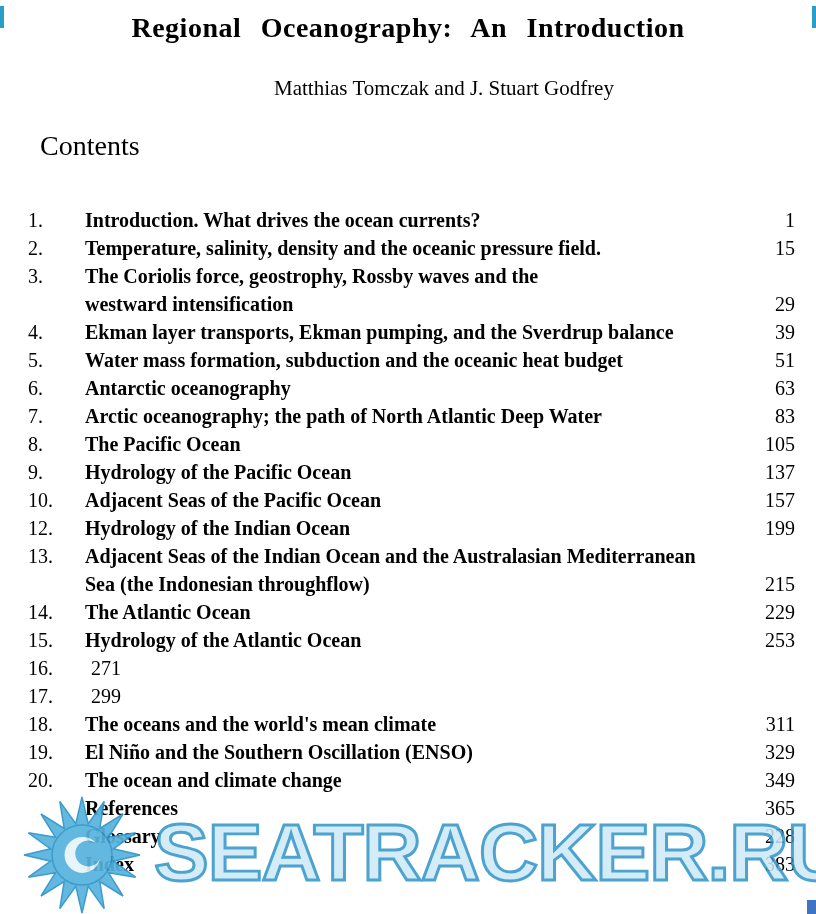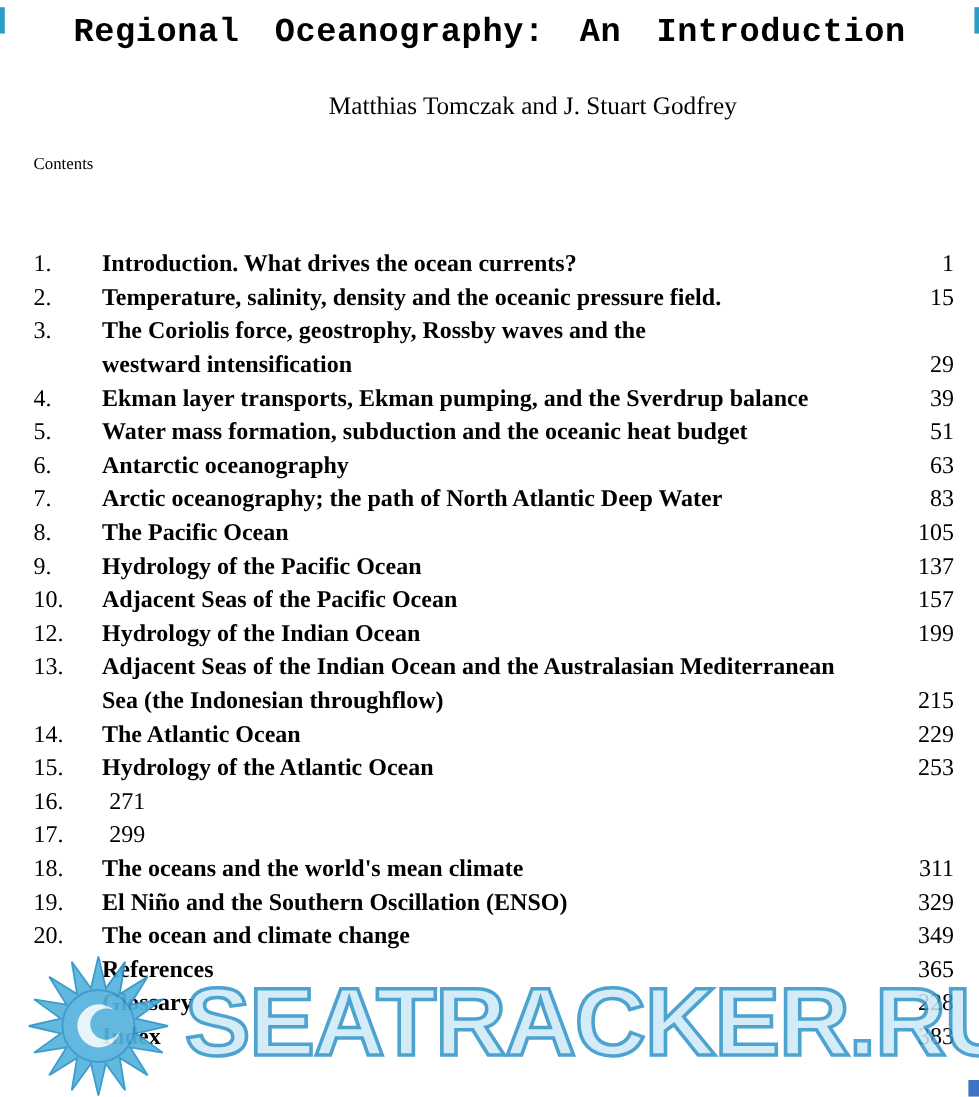--- a/index.html
+++ b/index.html
@@ -9,31 +9,31 @@
     position: relative;
     overflow: hidden;
     font-family: "Liberation Serif", serif;
     color: #000;
   }
   .page { position: absolute; inset: 0; }
 
   .title {
     position: absolute; top: 12px; left: 0; width: 816px;
     margin: 0; text-align: center;
-    font-family: Liberation Mono, monospace;
+    font-family: Liberation Serif, serif;
     font-weight: bold; font-size: 28px;
     word-spacing: 12px; letter-spacing: 0.5px;
   }
   .authors {
     position: absolute; top: 76px; left: 0; width: 816px;
     text-align: center; font-size: 21px; margin-left: 36px;
   }
   .contents-heading {
-    position: absolute; top: 130px; left: 28px;
-    font-size: 14px;
+    position: absolute; top: 130px; left: 40px;
+    font-size: 28px;
   }
 
   .toc {
     position: absolute; top: 206px; left: 28px; right: 21px;
     font-size: 20px; line-height: 28px;
   }
   .row { display: flex; }
   .num { flex: 0 0 57px; }
   .ttl { flex: 1 1 auto; padding-right: 12px; font-weight: bold; }
   .pg  { flex: 0 0 auto; min-width: 36px; text-align: right; }

